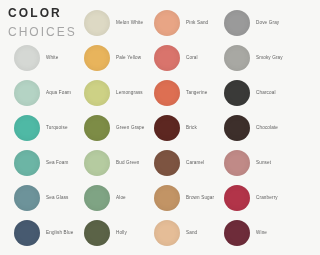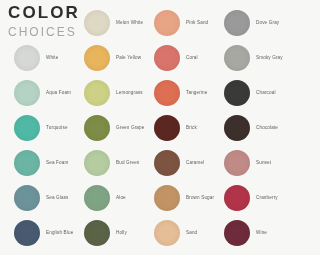--- a/index.html
+++ b/index.html
@@ -24,21 +24,21 @@
 
   
   #title-block {
     position: absolute;
     left: 8px;
     top: 7px;
     width: 66px;
   }
   #title-main {
     font-family: "Liberation Sans", sans-serif;
-    font-size: 17px;
+    font-size: 12px;
     font-weight: 700;
     letter-spacing: 2.1px;
     color: #2e2e2e;
     line-height: 12px;
     white-space: nowrap;
   }
   #title-sub {
     font-family: "Liberation Sans", sans-serif;
     font-size: 12px;
     font-weight: 400;

